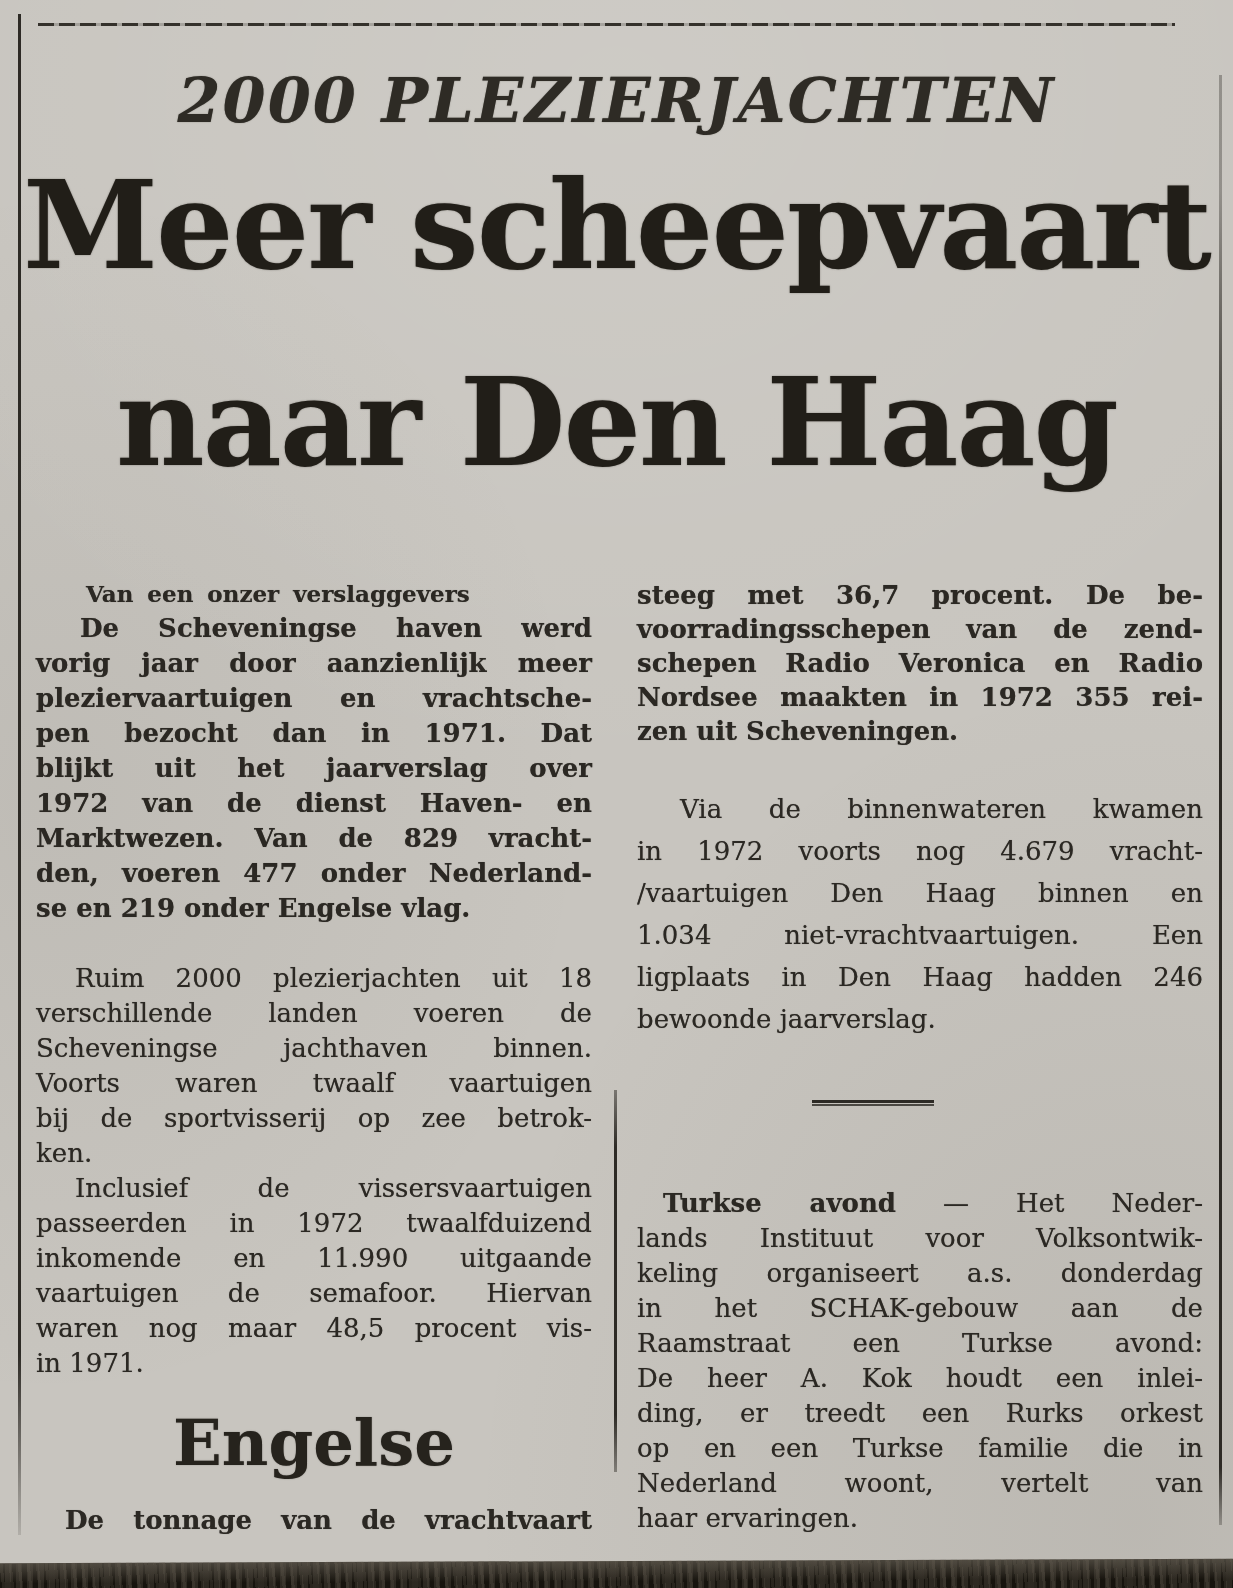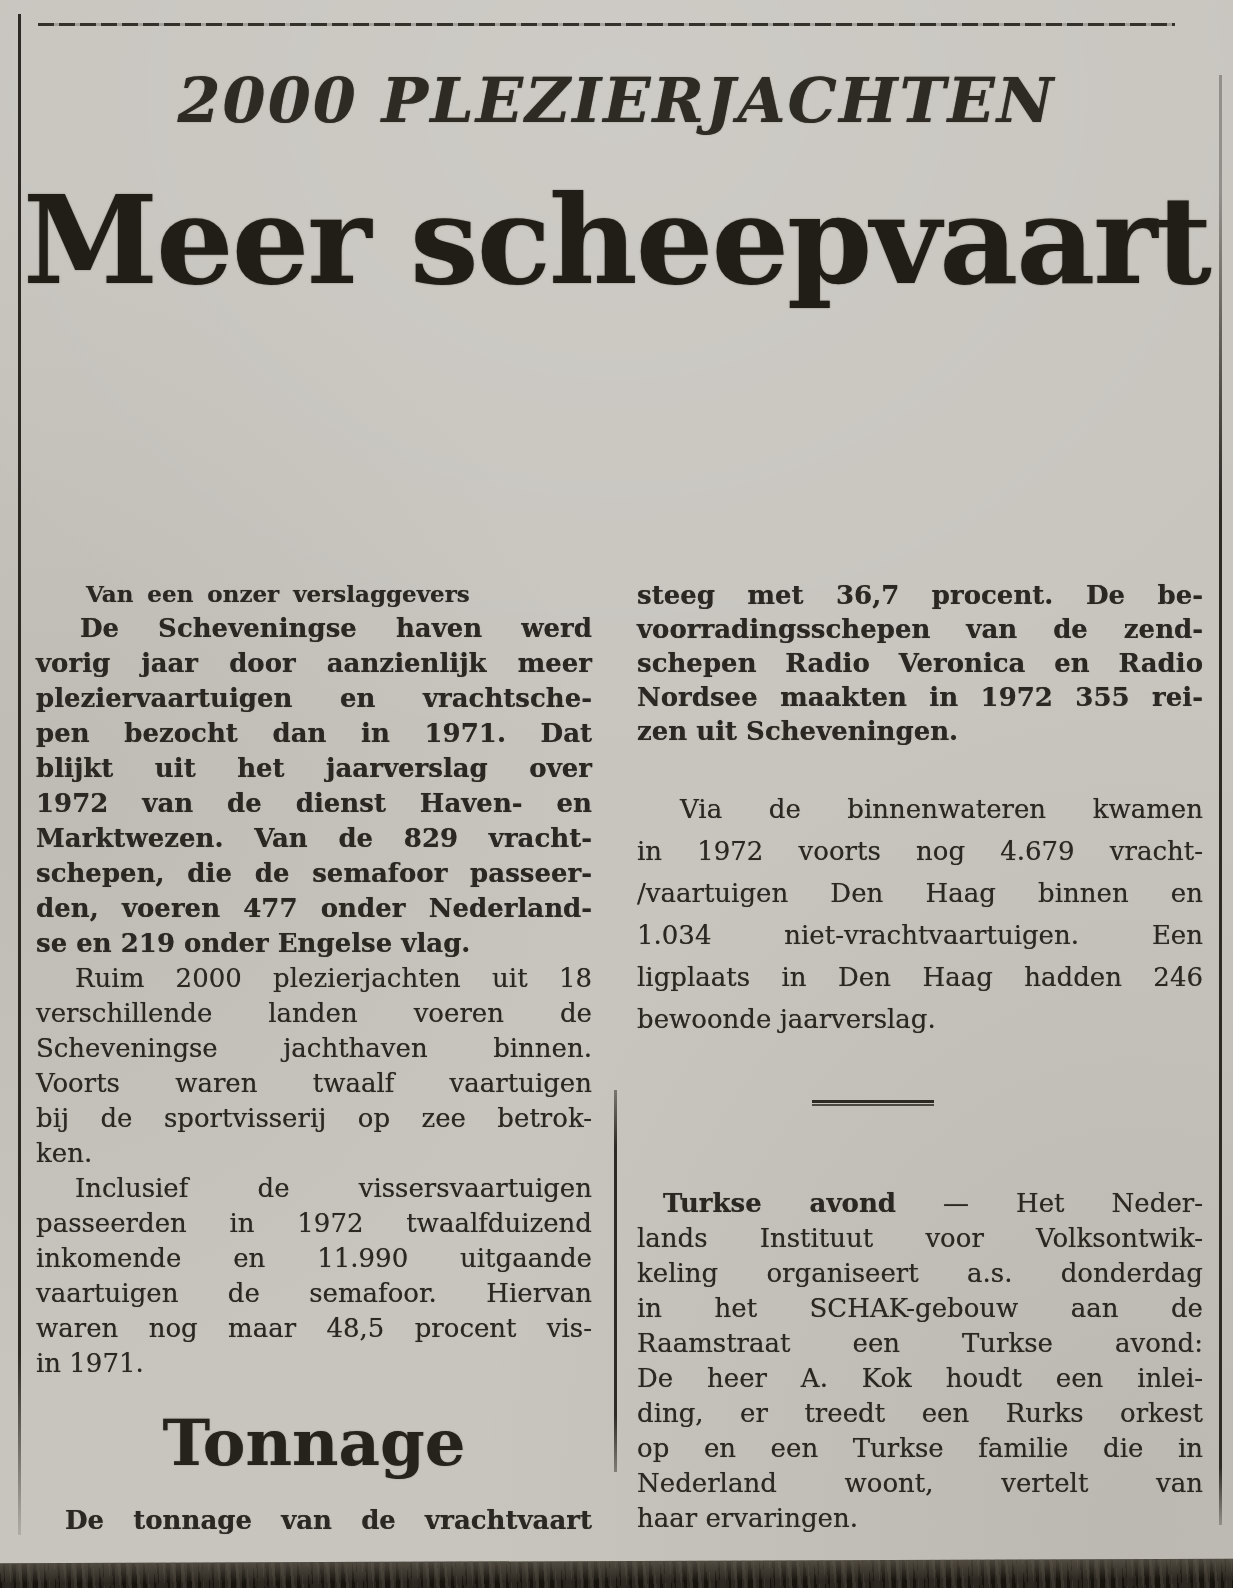--- a/index.html
+++ b/index.html
@@ -48,21 +48,21 @@
     text-align:center; font-size:62px; line-height:70px;
     font-style:italic; font-weight:bold; letter-spacing:2px;
     color:#2e2b25; text-shadow:0 0 1.2px rgba(46,43,37,0.55);
   }
   .headline {
     position:absolute; left:0; width:100%;
     text-align:center; font-size:122px; line-height:130px;
     font-weight:bold; letter-spacing:-2px;
     color:#211e18; text-shadow:0 0 1.6px rgba(33,30,24,0.5);
   }
-  .headline.l1 { top:175px; }
+  .headline.l1 { top:160px; }
   .headline.l2 { top:357px; }
   
   .para { position:absolute; font-size:26px; text-shadow:0 0 0.7px rgba(43,40,35,0.65); }
   .para .line { line-height:35px; }
   .para.lh34 .line { line-height:34px; }
   .para.lh42 .line { line-height:42px; }
   .para b { font-weight:bold; }
   .bold { font-weight:bold; }
   .line.just { text-align:justify; text-align-last:justify; text-justify:inter-word; }
   .byline {
@@ -95,53 +95,53 @@
 
 <div class="page">
 
   <div class="rule-top"></div>
   <div class="rule-left"></div>
   <div class="rule-right"></div>
   <div class="rule-mid"></div>
 
   <div class="kicker">2000 PLEZIERJACHTEN</div>
   <div class="headline l1">Meer scheepvaart</div>
+  <div class="headline l2">naar Den Haag</div>
 
   <div class="byline">Van een onzer verslaggevers</div>
 
   <div id="p-lead" class="para bold">
       <div class="line just indent">De Scheveningse haven werd</div>
       <div class="line just">vorig jaar door aanzienlijk meer</div>
       <div class="line just">pleziervaartuigen en vrachtsche-</div>
       <div class="line just">pen bezocht dan in 1971. Dat</div>
       <div class="line just">blijkt uit het jaarverslag over</div>
       <div class="line just">1972 van de dienst Haven- en</div>
       <div class="line just">Marktwezen. Van de 829 vracht-</div>
-      <div class="line just">schepen, die de semafoor passeer-</div>
       <div class="line just">den, voeren 477 onder Nederland-</div>
       <div class="line">se en 219 onder Engelse vlag.</div>
     </div>
   <div id="p-pleasure" class="para">
       <div class="line just indent">Ruim 2000 plezierjachten uit 18</div>
       <div class="line just">verschillende landen voeren de</div>
       <div class="line just">Scheveningse jachthaven binnen.</div>
       <div class="line just">Voorts waren twaalf vaartuigen</div>
       <div class="line just">bij de sportvisserij op zee betrok-</div>
       <div class="line">ken.</div>
     </div>
   <div id="p-fishing" class="para">
       <div class="line just indent">Inclusief de vissersvaartuigen</div>
       <div class="line just">passeerden in 1972 twaalfduizend</div>
       <div class="line just">inkomende en 11.990 uitgaande</div>
       <div class="line just">vaartuigen de semafoor. Hiervan</div>
       <div class="line just">waren nog maar 48,5 procent vis-</div>
       <div class="line">in 1971.</div>
     </div>
 
-  <div class="subhead">Tonnage</div>
+  <div class="subhead">Engelse</div>
   <div id="p-tonnage-lead" class="para bold">
       <div class="line just indent">De tonnage van de vrachtvaart</div>
     </div>
 
   <div id="p-tonnage-cont" class="para bold lh34">
       <div class="line just">steeg met 36,7 procent. De be-</div>
       <div class="line just">voorradingsschepen van de zend-</div>
       <div class="line just">schepen Radio Veronica en Radio</div>
       <div class="line just">Nordsee maakten in 1972 355 rei-</div>
       <div class="line">zen uit Scheveningen.</div>

